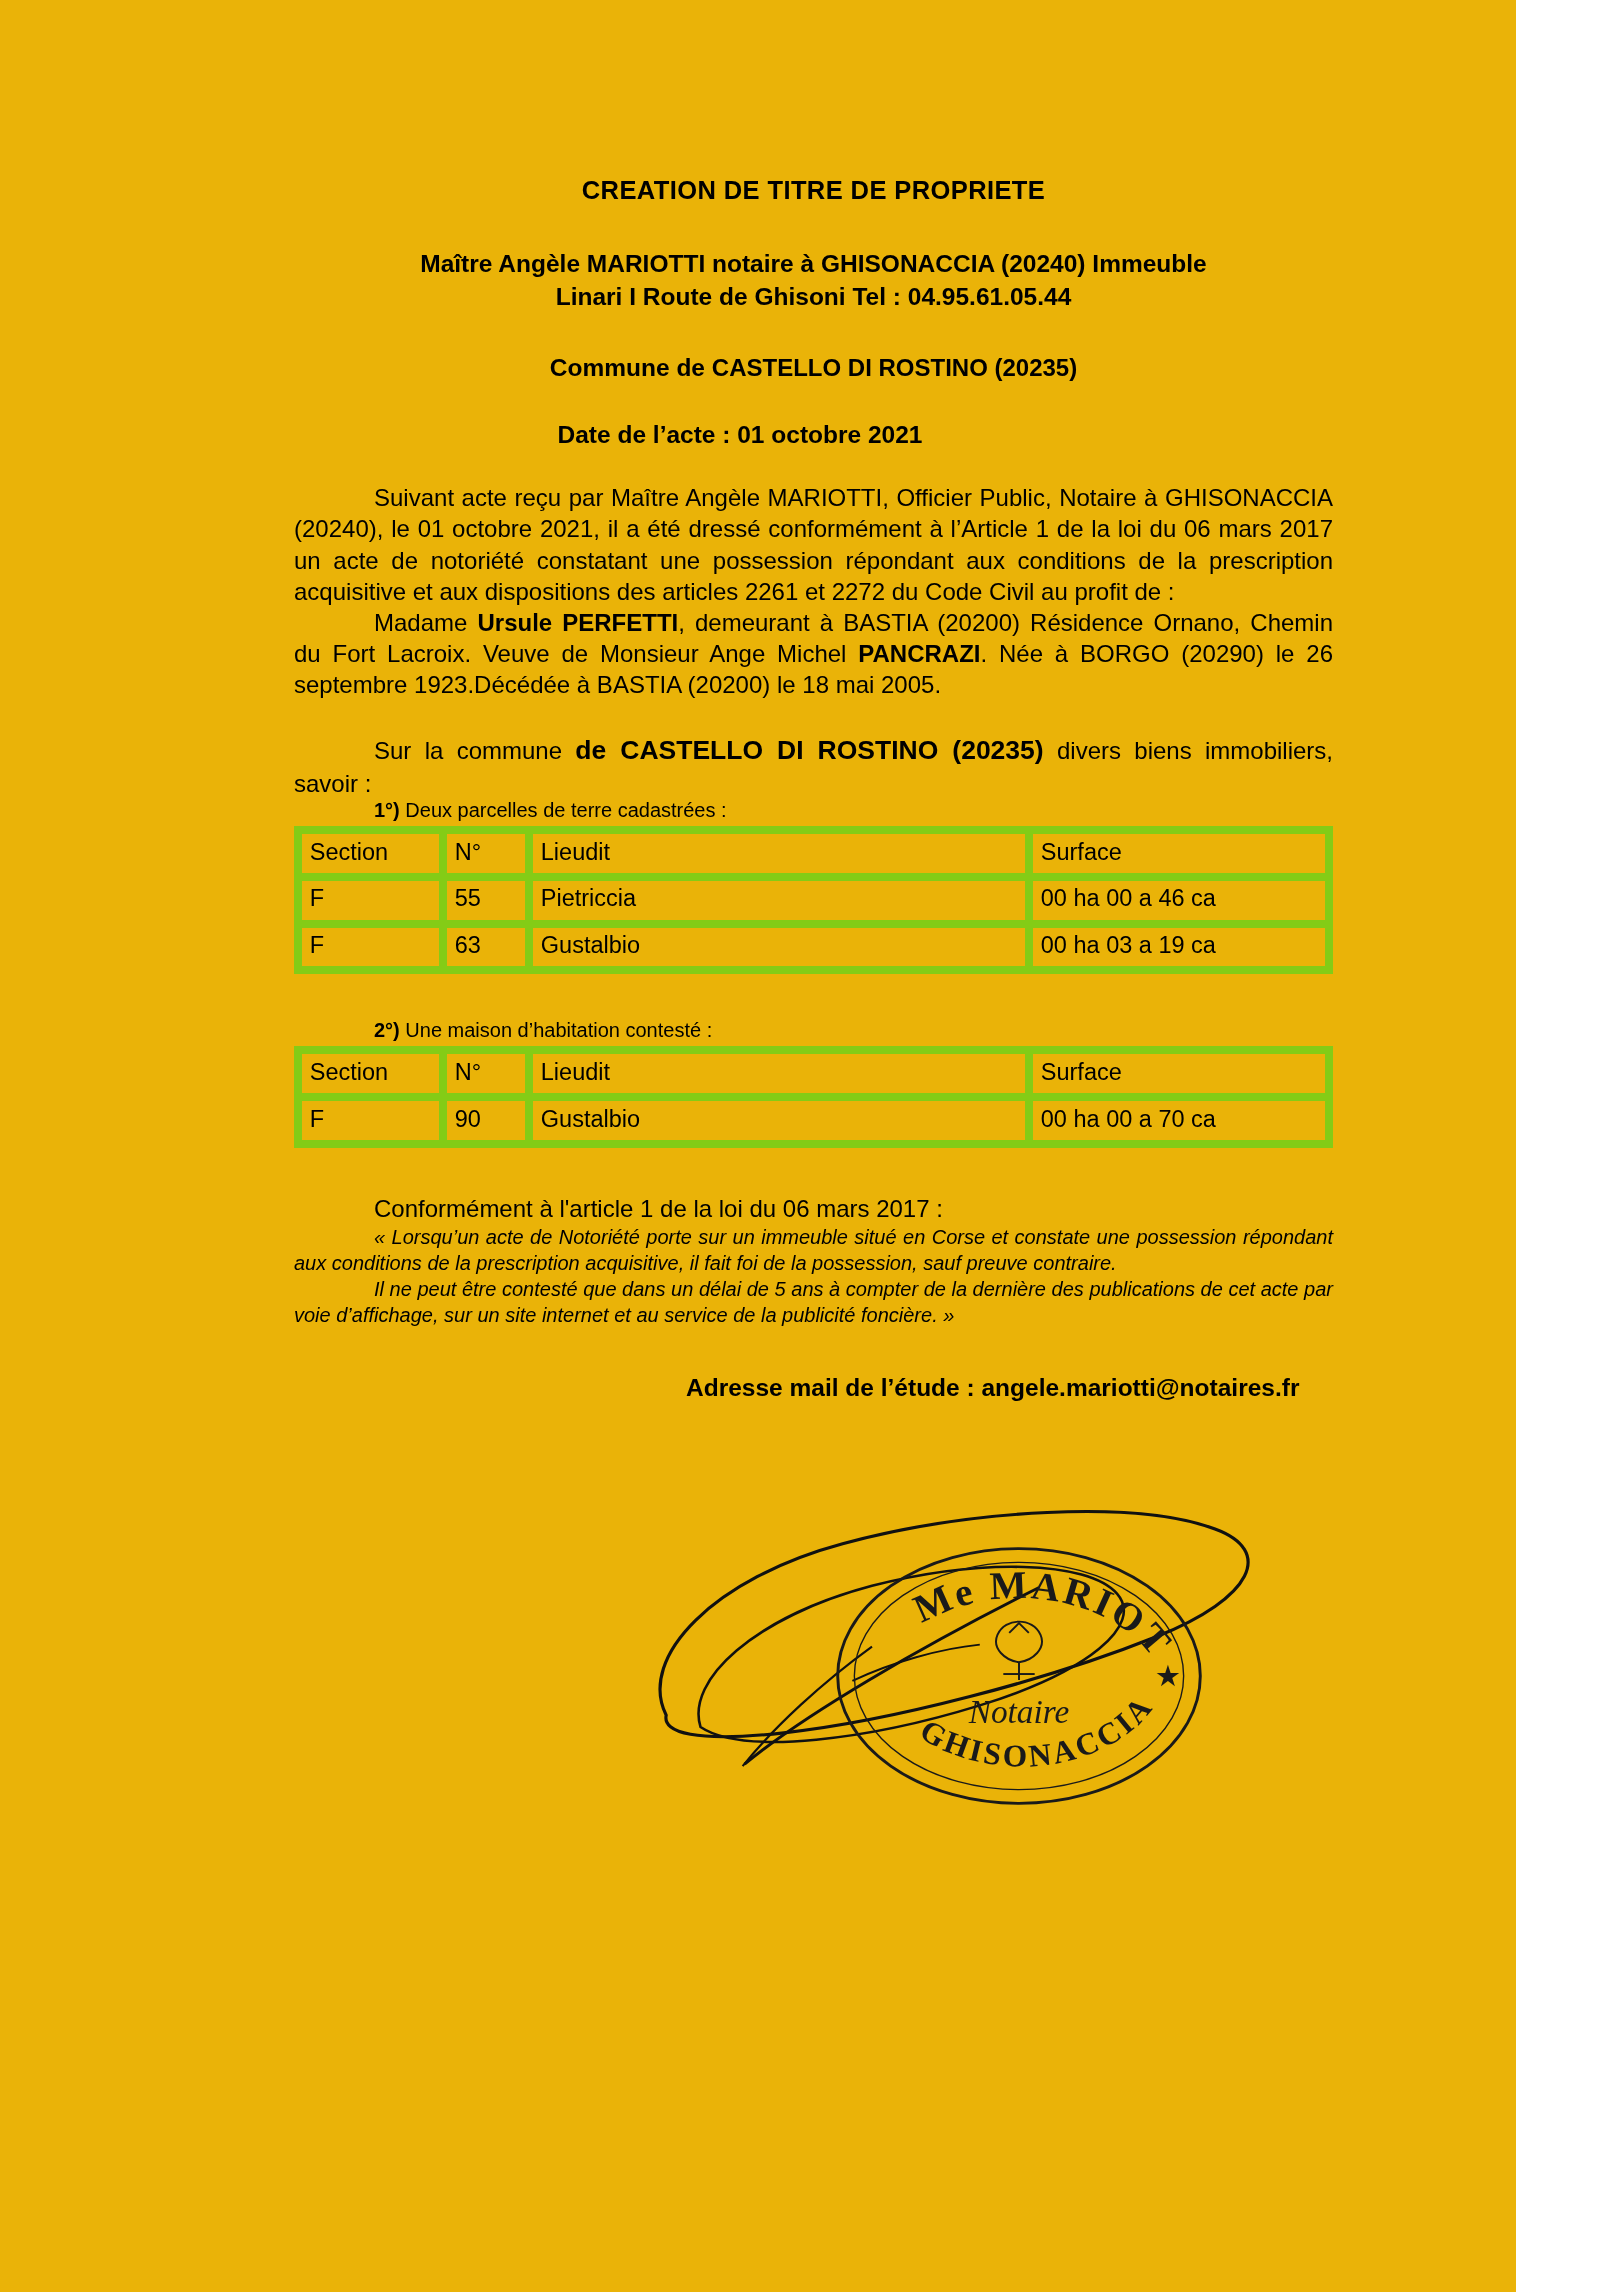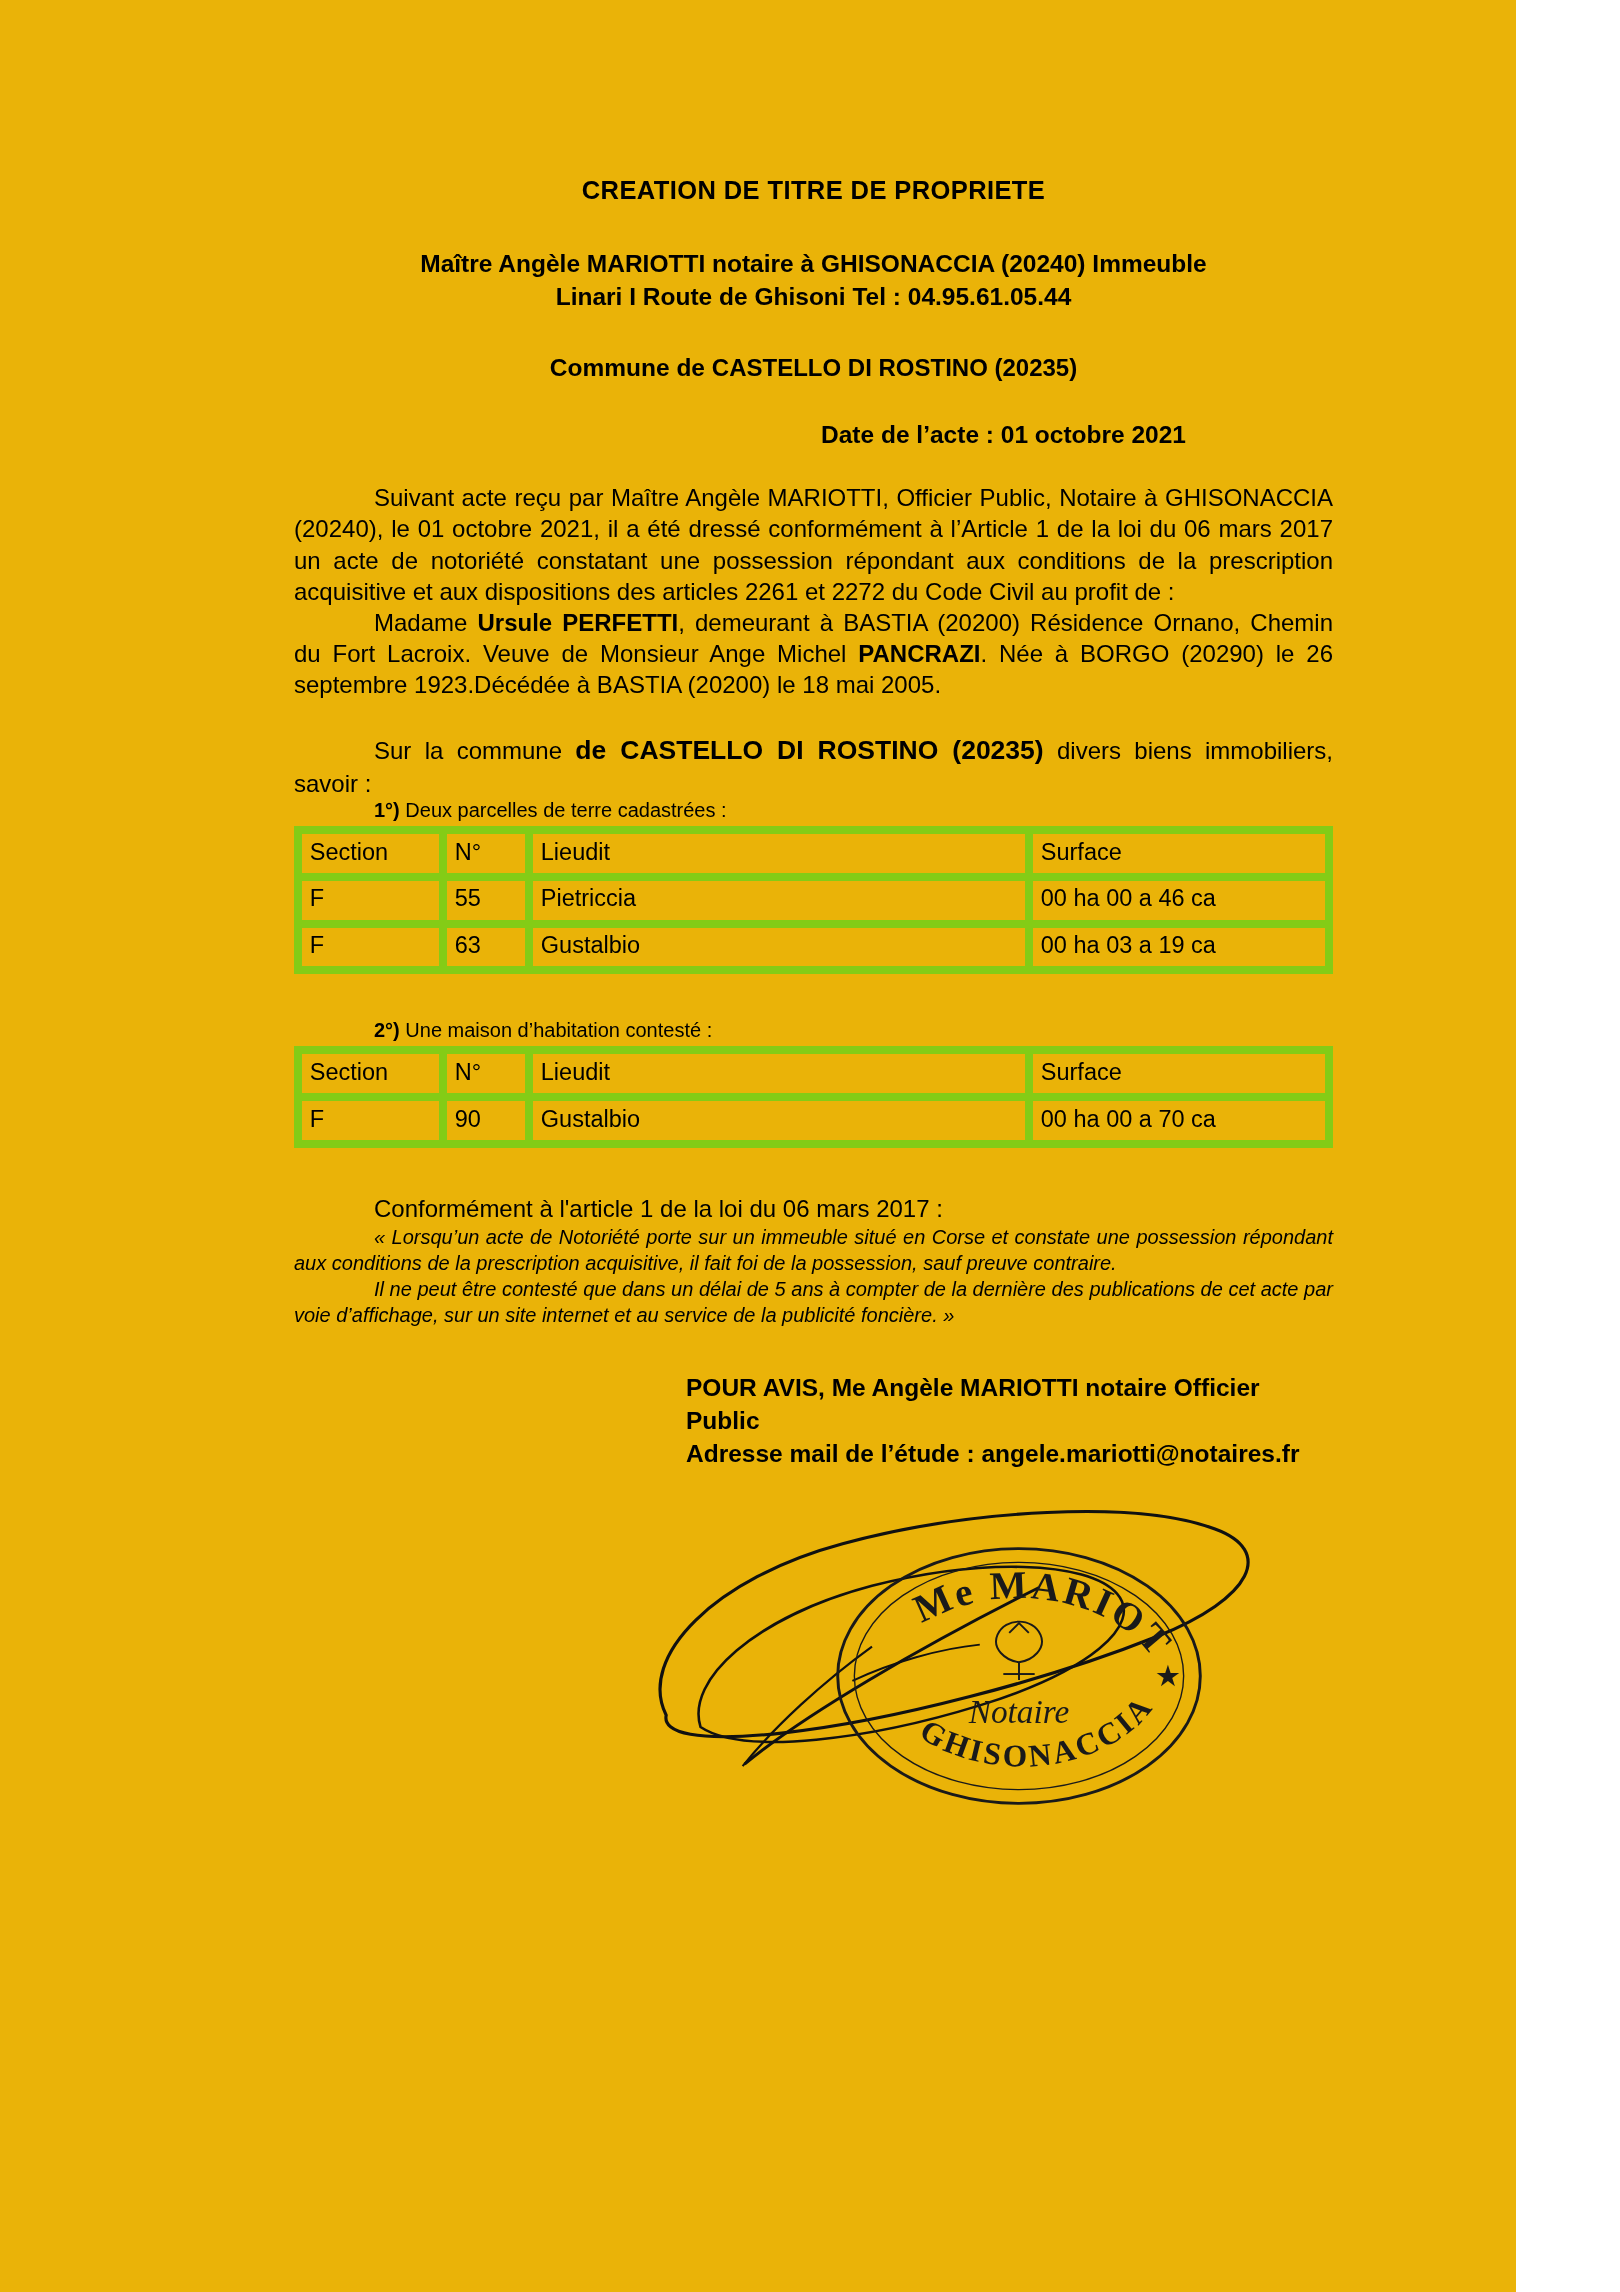--- a/index.html
+++ b/index.html
@@ -59,21 +59,21 @@
   .h-commune {
     text-align: center;
     font-weight: bold;
     font-size: 24.5px;
     margin: 0 0 39px 0;
   }
   .h-commune .big {
     font-size: 24px;
   }
   .h-date {
-    text-align: right;
+    text-align: center;
     font-weight: bold;
     font-size: 24.5px;
     margin: 0 0 33px 0;
     padding-right: 147px;
   }
   p.body-par {
     margin: 0;
     font-size: 24px;
     line-height: 1.30;
     text-align: justify;
@@ -238,21 +238,20 @@
       </tbody>
     </table>
 
     <div class="gap-lg"></div>
 
     <p class="body-par indent">Conformément à l'article 1 de la loi du 06 mars 2017 :</p>
     <p class="quote-par indent">« Lorsqu’un acte de Notoriété porte sur un immeuble situé en Corse et constate une possession répondant aux conditions de la prescription acquisitive, il fait foi de la possession, sauf preuve contraire.</p>
     <p class="quote-par indent">Il ne peut être contesté que dans un délai de 5 ans à compter de la dernière des publications de cet acte par voie d’affichage, sur un site internet et au service de la publicité foncière. »</p>
 
     <div class="signoff">
-      <div>POUR AVIS, Me Angèle MARIOTTI notaire Officier Public</div>
       <div>Adresse mail de l’étude : angele.mariotti@notaires.fr</div>
     </div>
 
   </div>
 
   <div class="stamp-layer">
     <svg width="686" height="412" viewBox="0 0 700 420" xmlns="http://www.w3.org/2000/svg" aria-hidden="true">
       <g fill="none" stroke="#111111">
 
         <path d="M40 250 C 10 190, 90 110, 220 75 C 350 40, 520 30, 600 60 C 660 82, 640 130, 540 170 C 430 214, 270 256, 160 268 C 70 278, 36 268, 40 250 Z" stroke-width="3.2"></path>

